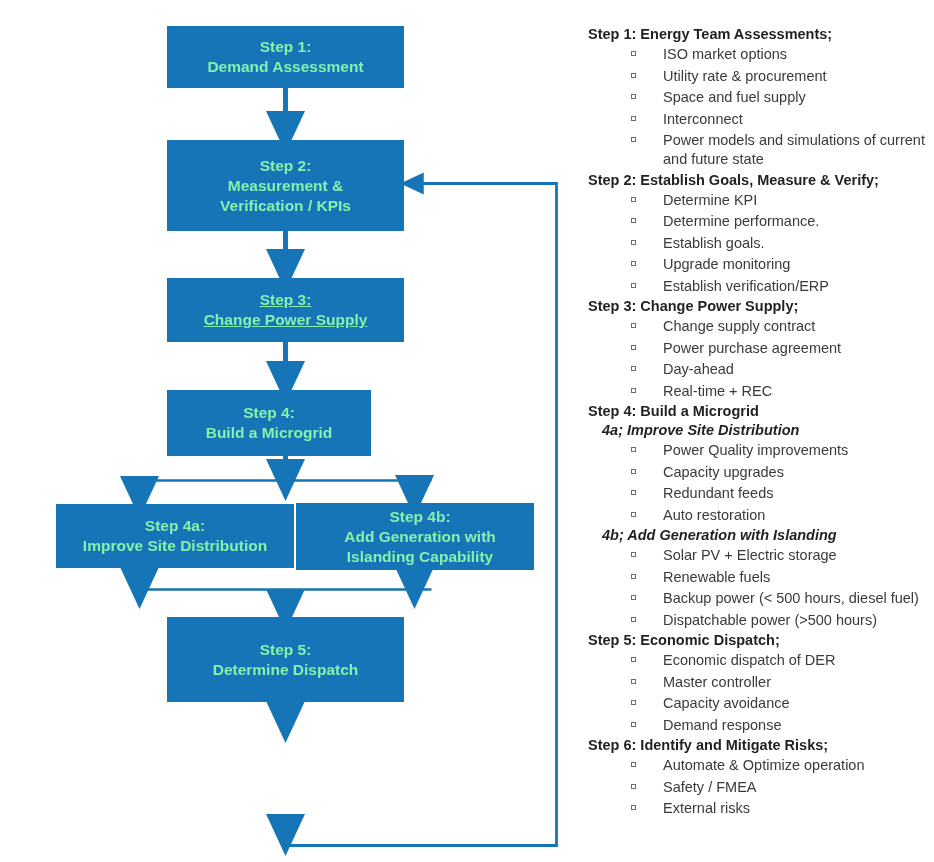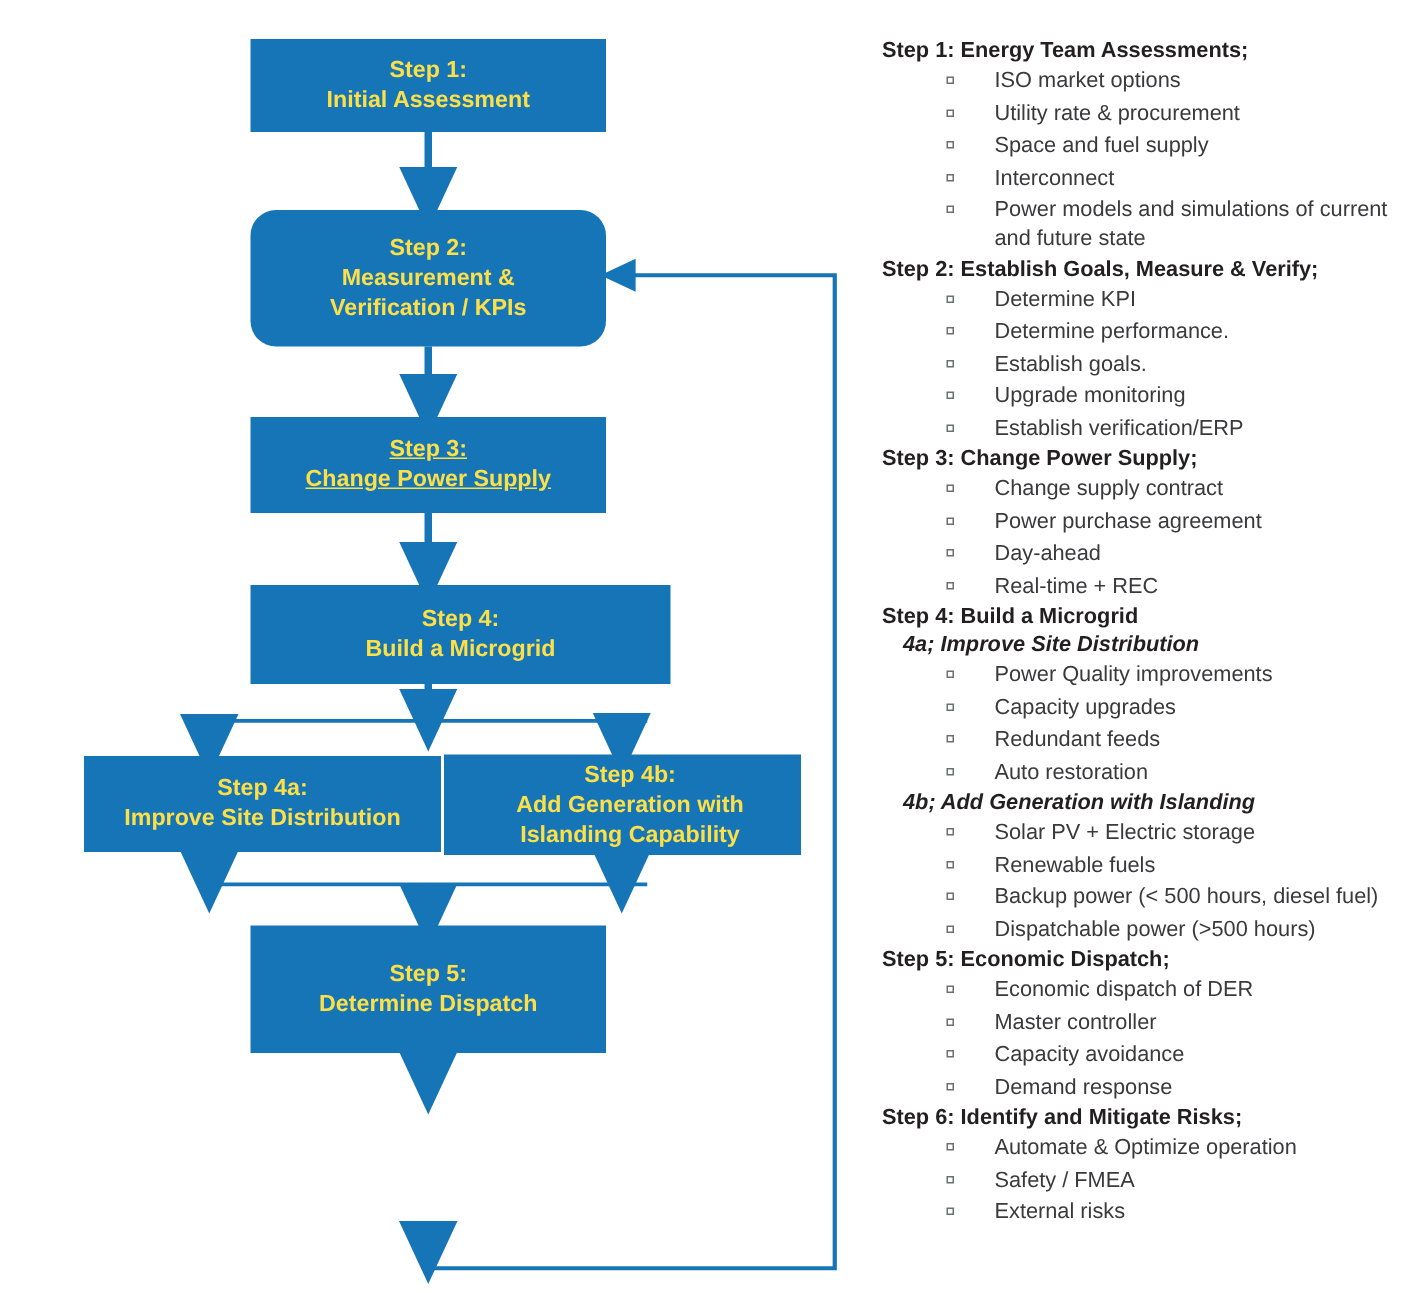--- a/index.html
+++ b/index.html
@@ -10,21 +10,21 @@
     overflow:hidden;
     position:relative;
   }
   #stage{position:relative;width:934px;height:862px;overflow:hidden;}
 
   
   #flow-svg{position:absolute;left:0;top:0;width:580px;height:862px;}
   .node{
     position:absolute;
     background:#1675b6;
-    color:#fde047;
+    color:#86efac;
     font-weight:bold;
     font-size:15.5px;
     line-height:20px;
     display:flex;
     align-items:center;
     justify-content:center;
     text-align:center;
     box-sizing:border-box;
     padding:2px 6px;
   }
@@ -117,40 +117,40 @@
       <line x1="285.5" y1="702" x2="285.5" y2="722" stroke-width="5" marker-end="url(#ah)"></line>
 
       <line x1="285.5" y1="815" x2="285.5" y2="835" stroke-width="5" marker-end="url(#ah)"></line>
       <path d="M285.5,845.5 L556.5,845.5 L556.5,183.5 L412,183.5" stroke-width="2.8" marker-end="url(#ahl)"></path>
     </g>
   </svg>
 
   <div class="node" style="left:167px;top:26px;width:237px;height:62px;">
     <div>
       <span>Step 1:</span>
-      <span>Initial Assessment</span>
-    </div>
-  </div>
-
-  <div class="node" style="left:167px;top:140px;width:237px;height:91px;border-radius:17px;">
+      <span>Demand Assessment</span>
+    </div>
+  </div>
+
+  <div class="node" style="left:167px;top:140px;width:237px;height:91px;">
     <div>
       <span>Step 2:</span>
       <span>Measurement &amp;</span>
       <span>Verification / KPIs</span>
     </div>
   </div>
 
   <div class="node" style="left:167px;top:278px;width:237px;height:64px;text-decoration:underline;">
     <div>
       <span>Step 3:</span>
       <span>Change Power Supply</span>
     </div>
   </div>
 
-  <div class="node" style="left:167px;top:390px;width:280px;height:66px;text-align:center;">
+  <div class="node" style="left:167px;top:390px;width:204px;height:66px;text-align:center;">
     <div>
       <span>Step 4:</span>
       <span>Build a Microgrid</span>
     </div>
   </div>
 
   <div class="node" style="left:20px;top:504px;width:238px;height:64px;margin-left:36px;">
     <div>
       <span>Step 4a:</span>
       <span>Improve Site Distribution</span>

